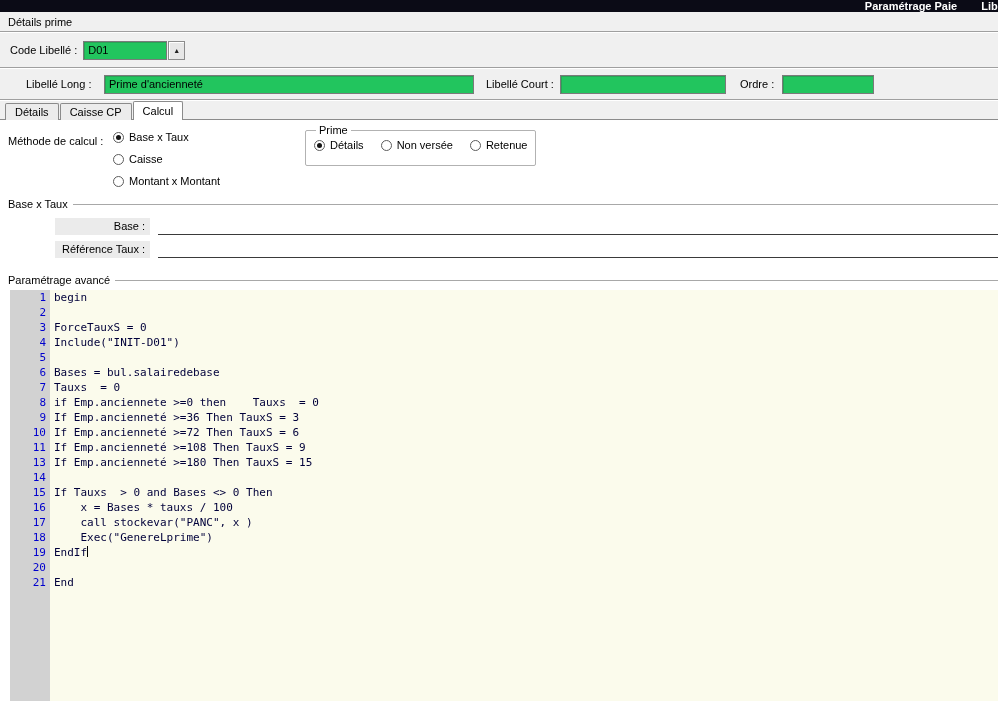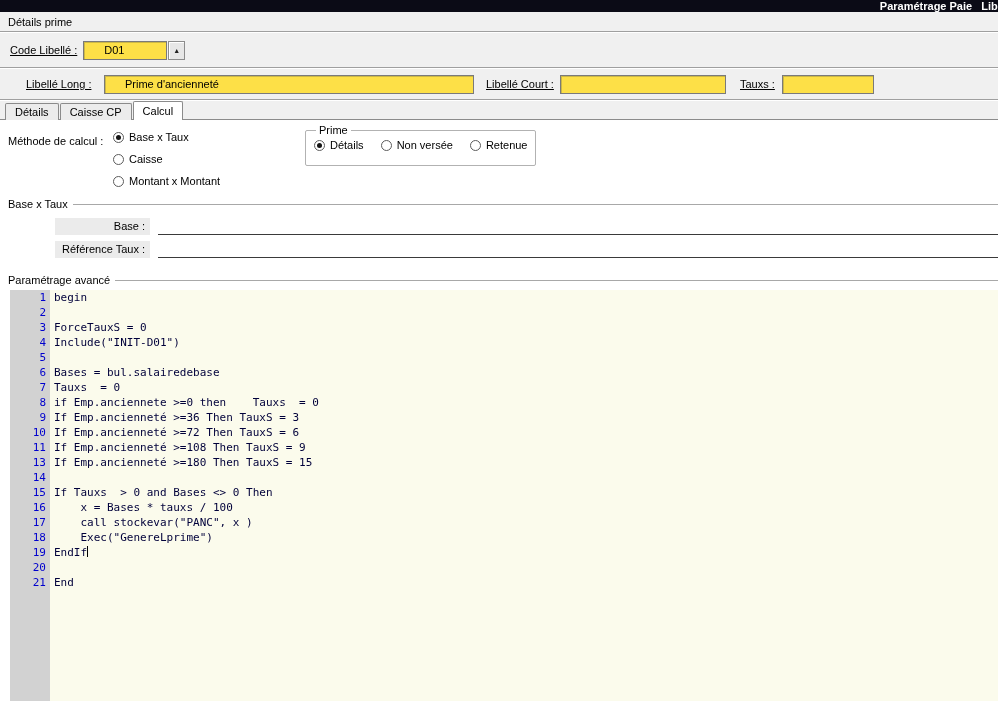--- a/index.html
+++ b/index.html
@@ -1,31 +1,31 @@
 <!DOCTYPE html>
 <html><head>
 <meta charset="utf-8">
 <style>
   * { margin:0; padding:0; box-sizing:border-box; }
   html,body { width:998px; height:701px; overflow:hidden; }
   body { font-family:"Liberation Sans",sans-serif; font-size:11px; color:#000; background:#f0f0f0; }
   .page { width:998px; height:701px; display:flex; flex-direction:column; background:#f0f0f0; }
 
   
-  .titlebar { flex:0 0 12px; background:#0b0b16; display:flex; justify-content:flex-end; align-items:center; gap:9px; overflow:hidden; }
+  .titlebar { flex:0 0 12px; background:#0b0b16; display:flex; justify-content:flex-end; align-items:center; gap:24px; overflow:hidden; }
   .tb-item { color:#fff; font-weight:bold; white-space:nowrap; }
   .tb-item.partial { margin-right:-18px; }
 
   .header-row { flex:0 0 19px; display:flex; align-items:center; padding-left:8px; }
 
   .hr { flex:0 0 2px; border-top:1px solid #9f9f9f; background:#ffffff; }
 
   .code-row-form { flex:0 0 34px; display:flex; align-items:center; padding-left:10px; }
-  .lbl { white-space:nowrap;text-decoration:underline; }
-  .win-input { height:19px; background:#fde047; border:1px solid #7a7a7a; box-shadow:inset 1px 1px 0 rgba(64,64,64,.25); font:11px "Liberation Sans",sans-serif; padding:0 20px; outline:none; }
+  .lbl { white-space:nowrap; }
+  .win-input { height:19px; background:#22c55e; border:1px solid #7a7a7a; box-shadow:inset 1px 1px 0 rgba(64,64,64,.25); font:11px "Liberation Sans",sans-serif; padding:0 4px; outline:none; }
   .spin-btn { width:17px; height:19px; margin-left:1px; background:#e7e7e7; border:1px solid #8c8c8c; box-shadow:inset 1px 1px 0 #fff; display:flex; align-items:center; justify-content:center; font-size:7px; color:#222; cursor:default; }
 
   .libelle-row { flex:0 0 30px; display:flex; align-items:center; padding-left:10px; }
 
   
   .tabstrip { flex:0 0 19px; display:flex; align-items:flex-end; padding-left:5px; position:relative; z-index:2; }
   .tab { height:17px; padding:2px 9px 0; background:#ececec; border:1px solid #8b8b8b; border-bottom:none; border-radius:2px 2px 0 0; margin-right:1px; white-space:nowrap; }
   .tab.active { height:19px; background:#ffffff; position:relative; z-index:3; padding-top:3px; }
 
   .content { flex:1 1 auto; background:#ffffff; border-top:1px solid #8b8b8b; margin-top:-1px; display:flex; flex-direction:column; overflow:hidden; }
@@ -83,21 +83,21 @@
     </div>
   </div>
 
   <div class="hr"></div>
 
   <div class="libelle-row">
     <span class="lbl" style="width:94px;padding-left:16px;">Libellé Long :</span>
     <input class="win-input" style="width: 370px;" value="Prime d'ancienneté">
     <span class="lbl" style="margin-left:12px; width:74px;">Libellé Court :</span>
     <input class="win-input" style="width: 166px;" value="">
-    <span class="lbl" style="margin-left:14px; width:42px;">Tauxs :</span>
+    <span class="lbl" style="margin-left:14px; width:42px;">Ordre :</span>
     <input class="win-input" style="width: 92px;" value="">
   </div>
 
   <div class="hr"></div>
 
   <div class="tabstrip">
     <div class="tab">Détails</div>
     <div class="tab">Caisse CP</div>
     <div class="tab active">Calcul</div>
   </div>

